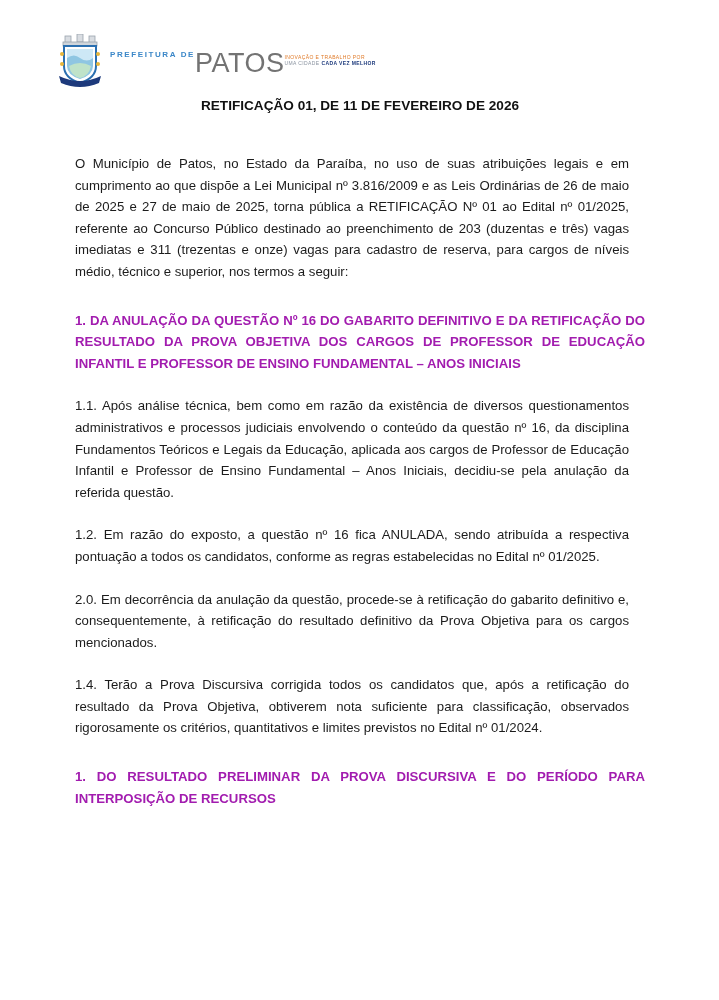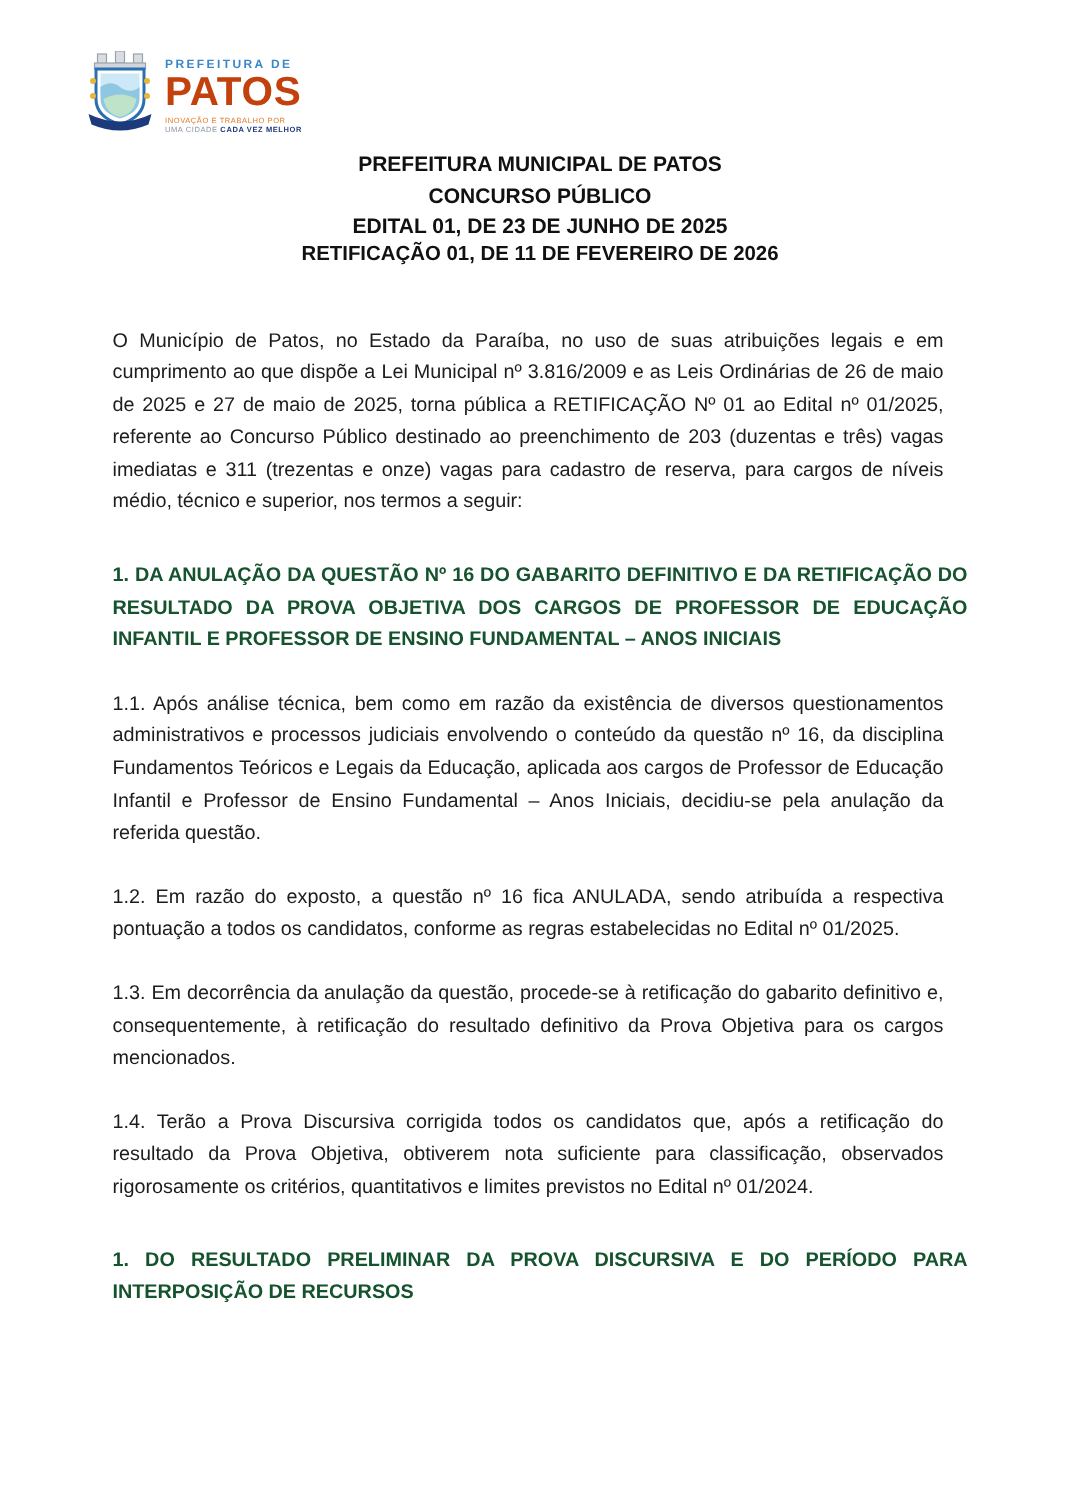--- a/index.html
+++ b/index.html
@@ -19,28 +19,28 @@
   
   .doc-header {
     display: flex;
     justify-content: space-between;
     align-items: flex-start;
     margin-bottom: 4px;
     margin-left: -18px;
     margin-right: 8px;
   }
   .patos-logo { display: flex; align-items: center; gap: 7px; }
-  .patos-text { display: flex; flex-direction: column; line-height: 1; }
+  .patos-text { display: flex; line-height: 1; }
   .patos-pretitle {
     font-size: 8px; font-weight: bold; letter-spacing: 1.6px;
     color: #3b87c8; margin-bottom: 2px;
   }
   .patos-name {
-    font-size: 27px; font-weight: bold; letter-spacing: 0.5px;
-    color: #c2410c; line-height: 0.95;
+    font-size: 27px; font-weight: normal; letter-spacing: 0.5px;
+    color: #737373; line-height: 0.95;
   }
   .patos-tagline { margin-top: 3px; line-height: 1.25; }
   .patos-tagline .tg1 { display: block; font-size: 5px; color: #e07b2a; letter-spacing: 0.4px; }
   .patos-tagline .tg2 { display: block; font-size: 5px; color: #8a93a0; letter-spacing: 0.4px; }
   .patos-tagline .tg2 b { color: #1d3a7c; }
 
   .idecan-logo { display: flex; align-items: center; margin-top: 16px; }
   .idecan-wordmark {
     font-size: 23px; font-weight: bold; letter-spacing: 1.5px;
     color: #232f4e; line-height: 1;
@@ -67,21 +67,21 @@
 
   
   .body-text {
     font-size: 13.2px; line-height: 21.6px;
     text-align: justify; margin: 0 16px 21px 0;
     color: #1c1c1c;
   }
   .intro { margin-top: 40px; }
   .section-heading {
     font-size: 13.2px; line-height: 21.6px; font-weight: bold;
-    text-align: justify; color: #14532d;
+    text-align: justify; color: #a21caf;
     margin: 27px 0 21px 0;
   }
 </style>
 </head>
 <body>
 
 <div class="page">
 
   <div class="doc-header">
 
@@ -114,31 +114,26 @@
         <span class="patos-name">PATOS</span>
         <span class="patos-tagline">
           <span class="tg1">INOVAÇÃO E TRABALHO POR</span>
           <span class="tg2"><span>UMA CIDADE </span><b>CADA VEZ MELHOR</b></span>
         </span>
       </span>
     </div>
 
   </div>
 
-  <div class="title-block">
-    <p class="title-line">PREFEITURA MUNICIPAL DE PATOS</p>
-    <p class="title-line">CONCURSO PÚBLICO</p>
-    <p class="title-line">EDITAL 01, DE 23 DE JUNHO DE 2025</p>
-  </div>
 
   <div class="retification-title">RETIFICAÇÃO 01, DE 11 DE FEVEREIRO DE 2026</div>
 
   <p class="body-text intro">O Município de Patos, no Estado da Paraíba, no uso de suas atribuições legais e em cumprimento ao que dispõe a Lei Municipal nº 3.816/2009 e as Leis Ordinárias de 26 de maio de 2025 e 27 de maio de 2025, torna pública a RETIFICAÇÃO Nº 01 ao Edital nº 01/2025, referente ao Concurso Público destinado ao preenchimento de 203 (duzentas e três) vagas imediatas e 311 (trezentas e onze) vagas para cadastro de reserva, para cargos de níveis médio, técnico e superior, nos termos a seguir:</p>
 
   <h2 class="section-heading">1. DA ANULAÇÃO DA QUESTÃO Nº 16 DO GABARITO DEFINITIVO E DA RETIFICAÇÃO DO RESULTADO DA PROVA OBJETIVA DOS CARGOS DE PROFESSOR DE EDUCAÇÃO INFANTIL E PROFESSOR DE ENSINO FUNDAMENTAL – ANOS INICIAIS</h2>
   <p class="body-text">1.1. Após análise técnica, bem como em razão da existência de diversos questionamentos administrativos e processos judiciais envolvendo o conteúdo da questão nº 16, da disciplina Fundamentos Teóricos e Legais da Educação, aplicada aos cargos de Professor de Educação Infantil e Professor de Ensino Fundamental – Anos Iniciais, decidiu-se pela anulação da referida questão.</p>
   <p class="body-text">1.2. Em razão do exposto, a questão nº 16 fica ANULADA, sendo atribuída a respectiva pontuação a todos os candidatos, conforme as regras estabelecidas no Edital nº 01/2025.</p>
-  <p class="body-text">1.3. Em decorrência da anulação da questão, procede-se à retificação do gabarito definitivo e, consequentemente, à retificação do resultado definitivo da Prova Objetiva para os cargos mencionados.</p>
+  <p class="body-text">2.0. Em decorrência da anulação da questão, procede-se à retificação do gabarito definitivo e, consequentemente, à retificação do resultado definitivo da Prova Objetiva para os cargos mencionados.</p>
   <p class="body-text">1.4. Terão a Prova Discursiva corrigida todos os candidatos que, após a retificação do resultado da Prova Objetiva, obtiverem nota suficiente para classificação, observados rigorosamente os critérios, quantitativos e limites previstos no Edital nº 01/2024.</p>
 
   <h2 class="section-heading">1. DO RESULTADO PRELIMINAR DA PROVA DISCURSIVA E DO PERÍODO PARA INTERPOSIÇÃO DE RECURSOS</h2>
 
 </div>
 
 </body></html>

